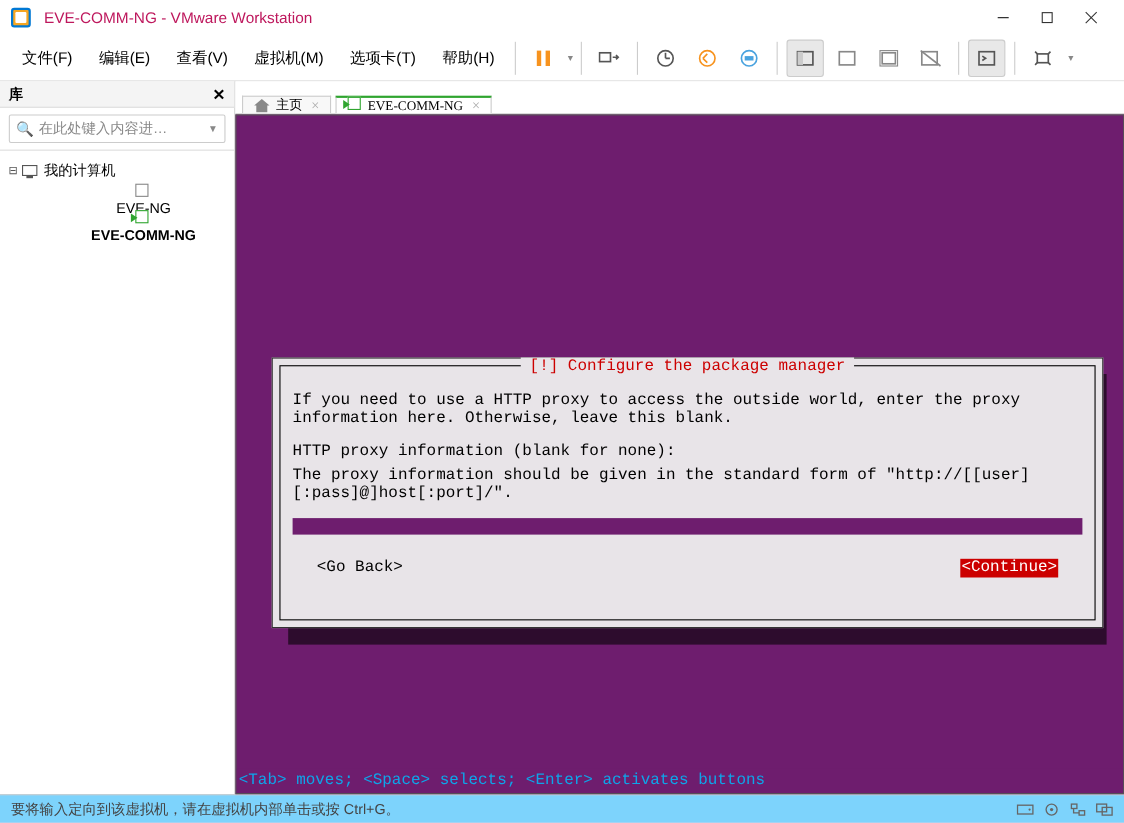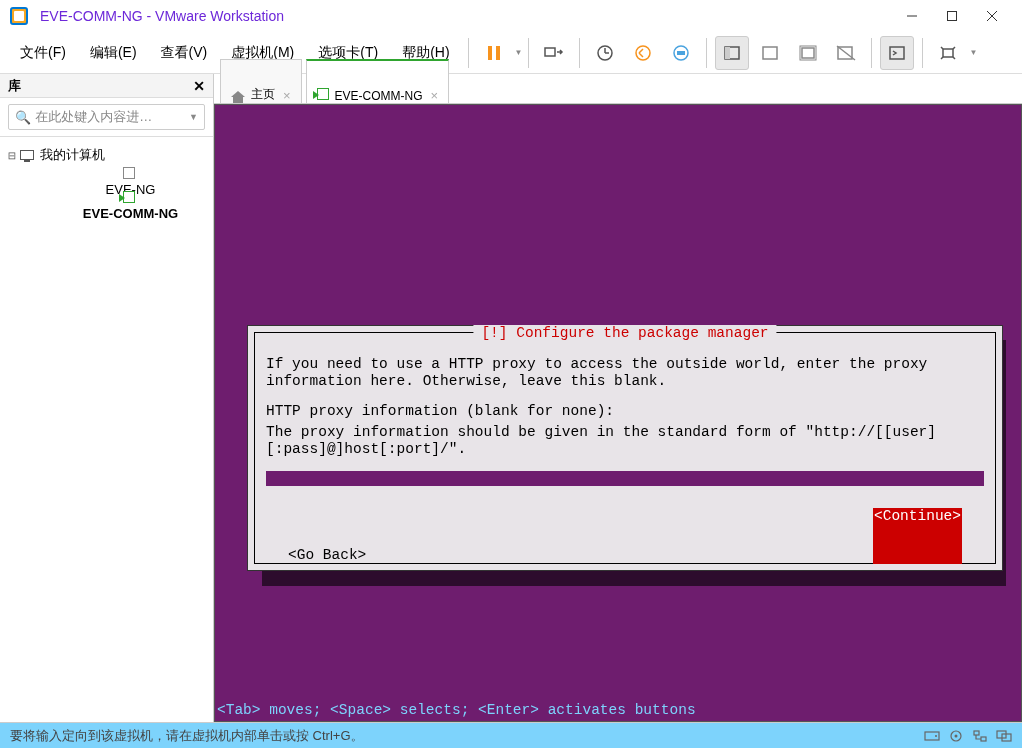--- a/index.html
+++ b/index.html
@@ -2,21 +2,21 @@
 <html><head>
 <meta charset="utf-8">
 <style>
 * { margin:0; padding:0; box-sizing:border-box; }
 body { width:1022px; height:748px; font-family:"Microsoft YaHei","Segoe UI",sans-serif; font-size:13px; background:#fff; overflow:hidden; position:relative; }
 
 
 .titlebar { height:32px; display:flex; align-items:center; padding:0 10px; background:#fff; }
 .titlebar .app-icon { width:18px; height:18px; background:#f5a623; border:2px solid #0078d4; border-radius:3px; margin-right:12px; position:relative; }
 .titlebar .app-icon::after { content:""; position:absolute; inset:2px; background:#fff; border-radius:1px; }
-.titlebar .title { font-size:14px; color:#6d28d9; }
+.titlebar .title { font-size:14px; color:#be185d; }
 .titlebar .spacer { flex:1; }
 .win-btn { width:40px; height:28px; display:flex; align-items:center; justify-content:center; color:#333; }
 .win-btn svg { width:12px; height:12px; }
 
 
 .menubar { height:42px; display:flex; align-items:center; border-bottom:1px solid #ddd; padding-left:8px; }
 .menubar .menu-item { padding:4px 12px; font-size:14px; color:#000; white-space:nowrap; }
 .menubar .sep { width:1px; height:30px; background:#ccc; margin:0 6px; }
 .tb-btn { width:34px; height:34px; display:flex; align-items:center; justify-content:center; margin:0 2px; border-radius:3px; }
 .tb-btn.active { background:#e8e8e8; border:1px solid #ccc; }
@@ -41,40 +41,40 @@
 .tree-row.selected { font-weight:bold; }
 .monitor-icon { display:inline-block; width:14px; height:10px; border:1px solid #555; position:relative; }
 .monitor-icon::after { content:""; position:absolute; left:3px; bottom:-3px; width:6px; height:2px; background:#555; }
 .vm-off { display:inline-block; width:12px; height:12px; border:1.5px solid #888; background:#fff; }
 .vm-on { display:inline-block; width:12px; height:12px; border:1.5px solid #2fa52f; background:#fff; position:relative; }
 .vm-on::after { content:""; position:absolute; left:-5px; top:2px; width:0; height:0; border-top:4px solid transparent; border-bottom:4px solid transparent; border-left:6px solid #2fa52f; }
 
 
 .main { flex:1; display:flex; flex-direction:column; background:#fff; }
 .tabs { height:30px; display:flex; align-items:flex-end; padding-left:6px; border-bottom:1px solid #ccc; }
-.tab { height:44px; display:flex; align-items:flex-end; padding:0 10px; border:1px solid #ccc; border-bottom:none; background:#f8f8f8; margin-right:4px; border-radius:0; font-size:12px; }
+.tab { height:16px; display:flex; align-items:center; padding:0 10px; border:1px solid #ccc; border-bottom:none; background:#f8f8f8; margin-right:4px; border-radius:0; font-size:12px;font-family:Liberation Serif, serif; }
 .tab.active { background:#fff; border-top:2px solid #2fa52f; }
 .tab .icn { margin-right:6px; }
 .tab .close { margin-left:8px; color:#aaa; font-size:13px; }
 .home-icn { display:inline-block; width:14px; height:12px; position:relative; }
 .home-icn::before { content:""; position:absolute; top:0; left:0; width:0; height:0; border-left:7px solid transparent; border-right:7px solid transparent; border-bottom:6px solid #888; }
 .home-icn::after { content:""; position:absolute; top:5px; left:2px; width:10px; height:7px; background:#888; }
 
 .vm-view { flex:1; background:#6e1d6e; position:relative; overflow:hidden; border:1px solid #555; }
 .installer { position:absolute; left:32px; top:220px; width:756px; background:#e8e4e8; border:1px solid #333; font-family:"Courier New",monospace; font-size:14.5px; color:#000; }
 .shadow { position:absolute; left:47px; top:235px; width:744px; height:246px; background:#2d0c2d; }
 .inst-frame { position:absolute; inset:6px; border:1px solid #000; }
 .inst-title { position:absolute; top:-1px; left:50%; transform:translateX(-50%); background:#e8e4e8; color:#c00; padding:0 8px; white-space:nowrap; z-index:2; }
 .inst-body { position:relative; padding:30px 18px 14px 18px; line-height:1.15; }
 .inst-body p { margin-bottom:14px; }
 .proxy-input { background:#6e1d6e; height:15px; margin-top:2px; margin-bottom:22px; }
 .inst-buttons { display:flex; justify-content:space-between; padding:0 22px; }
-.go-back { color:#000;margin-top:39px; }
+.go-back { color:#000; }
 .continue { background:#c00; color:#fff; padding:0 1px; }
-.hint-bar { position:absolute; left:0; bottom:0; width:100%; color:#7dd3fc; background:#6e1d6e; font-family:"Courier New",monospace; font-size:14.5px; padding:3px 2px; }
+.hint-bar { position:absolute; left:0; bottom:0; width:100%; color:#0ea5e9; background:#6e1d6e; font-family:"Courier New",monospace; font-size:14.5px; padding:3px 2px; }
 
 
 .statusbar { height:26px; background:#7dd3fc; border-top:1px solid #ccc; display:flex; align-items:center; padding:0 10px; font-size:13px; color:#444; }
 .statusbar .right { margin-left:auto; display:flex; gap:8px; }
 .sb-icn { width:16px; height:14px; display:inline-block; }
 
 svg { display:block; }
 </style>
 </head>
 <body>

